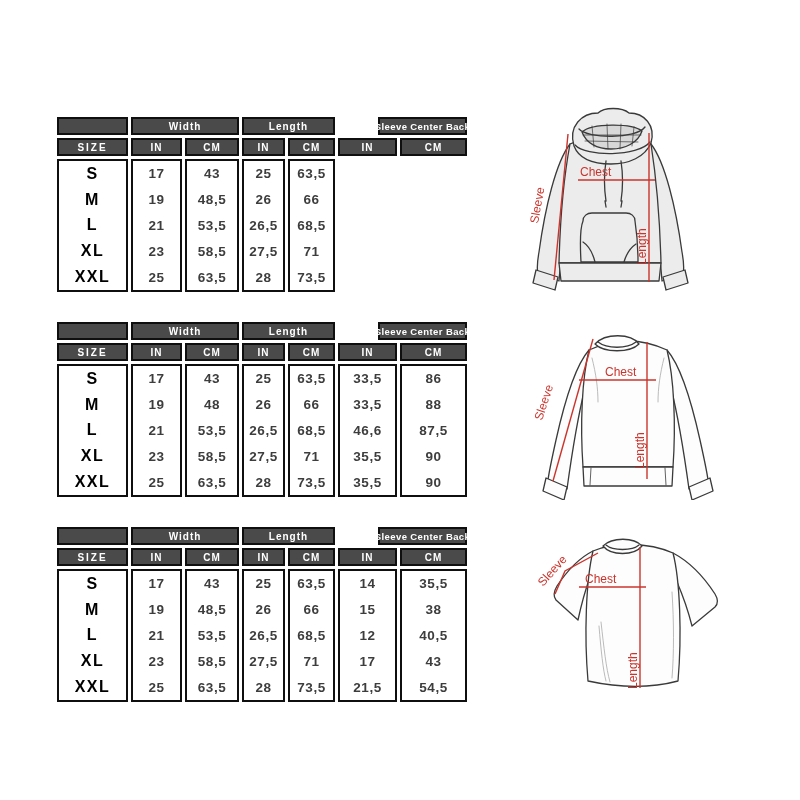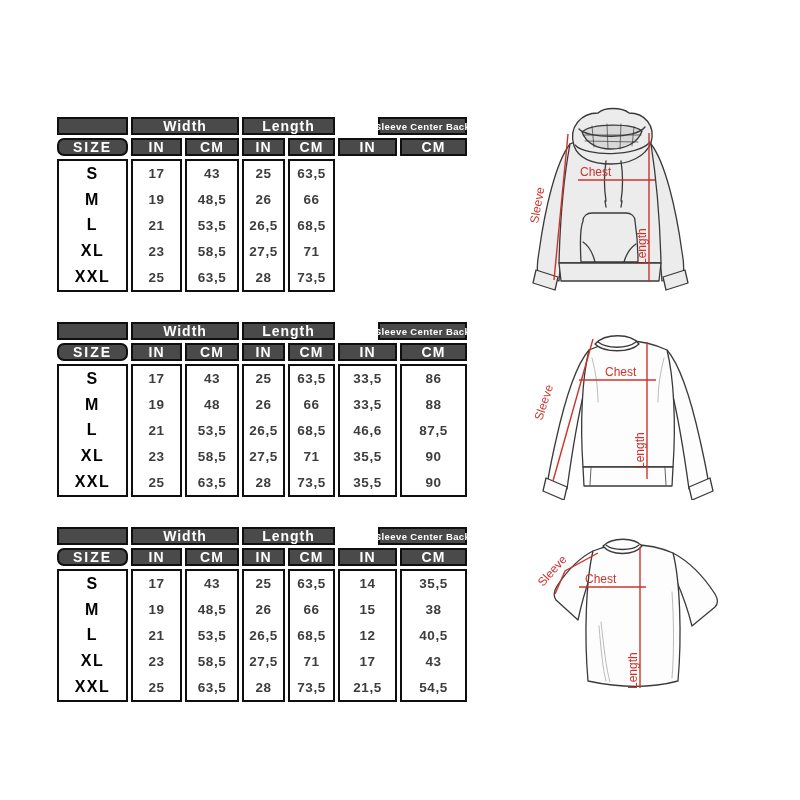--- a/index.html
+++ b/index.html
@@ -2,25 +2,25 @@
 <html><head>
 <meta charset="utf-8">
 <style>
   html,body{margin:0;padding:0;background:#ffffff;}
   .canvas{position:relative;width:800px;height:800px;background:#ffffff;overflow:hidden;
           font-family:"Liberation Sans", sans-serif;}
   .stable{position:absolute;left:57px;width:410px;}
   .hgrid,.bgrid{display:grid;grid-template-columns:71px 51px 54px 43px 47px 59px 67px;column-gap:3px;}
   .hgrid{margin-bottom:3px;}
   .hcell{background:#4a4a4a;border:2px solid #0f0f0f;box-sizing:border-box;height:18px;
-         color:#ffffff;font-weight:bold;font-size:14px;letter-spacing:1px;
+         color:#ffffff;font-weight:bold;font-size:10px;letter-spacing:1px;
          display:flex;align-items:center;justify-content:center;white-space:nowrap;}
   .hcell.g2{grid-column:span 2;}
   .hcell.tight{letter-spacing:0.4px;font-size:9.5px;margin-left:40px;}
-  .hcell.sizehdr{letter-spacing:2px;border-radius:7px;}
+  .hcell.sizehdr{letter-spacing:2px;}
   .bcol{border:2px solid #0f0f0f;box-sizing:border-box;background:#ffffff;height:133px;
         display:flex;flex-direction:column;}
   .bcell{flex:1;display:flex;align-items:center;justify-content:center;
          font-size:13.5px;font-weight:bold;color:#3d3d3d;letter-spacing:0.5px;}
   .bcol.sizecol .bcell{font-size:16px;color:#000000;letter-spacing:1.5px;}
   .garment{position:absolute;}
   .cloth{fill:#fdfdfd;stroke:#3a3a3a;stroke-width:1.3;stroke-linecap:round;stroke-linejoin:round;}
   .cloth.gray{fill:#ececec;}
   .measure{stroke:#cb342c;stroke-width:1.4;fill:none;}
   .mlabel{fill:#cb342c;font-family:"Liberation Sans",sans-serif;font-size:12px;font-weight:normal;}

